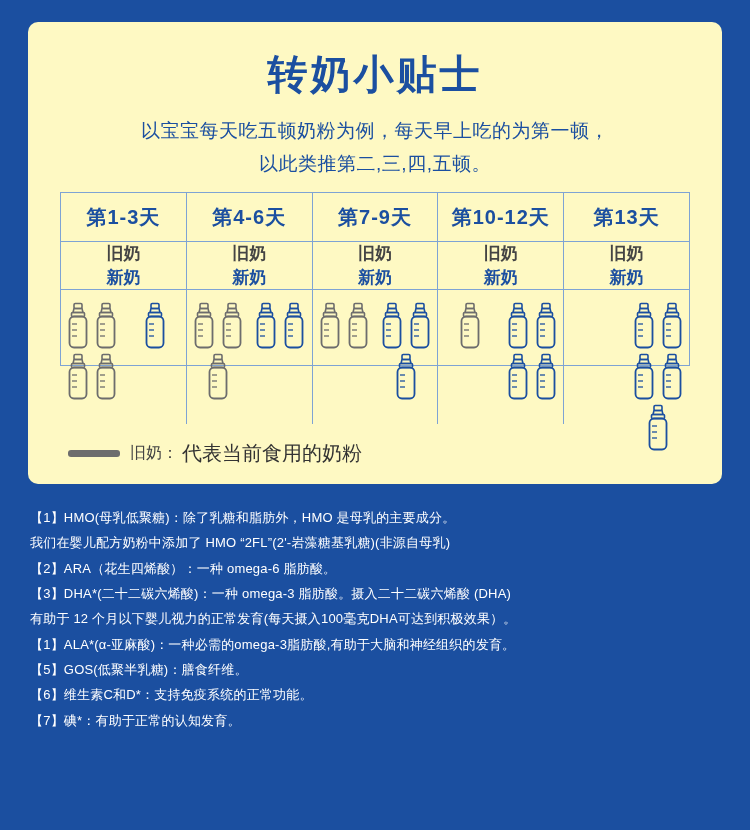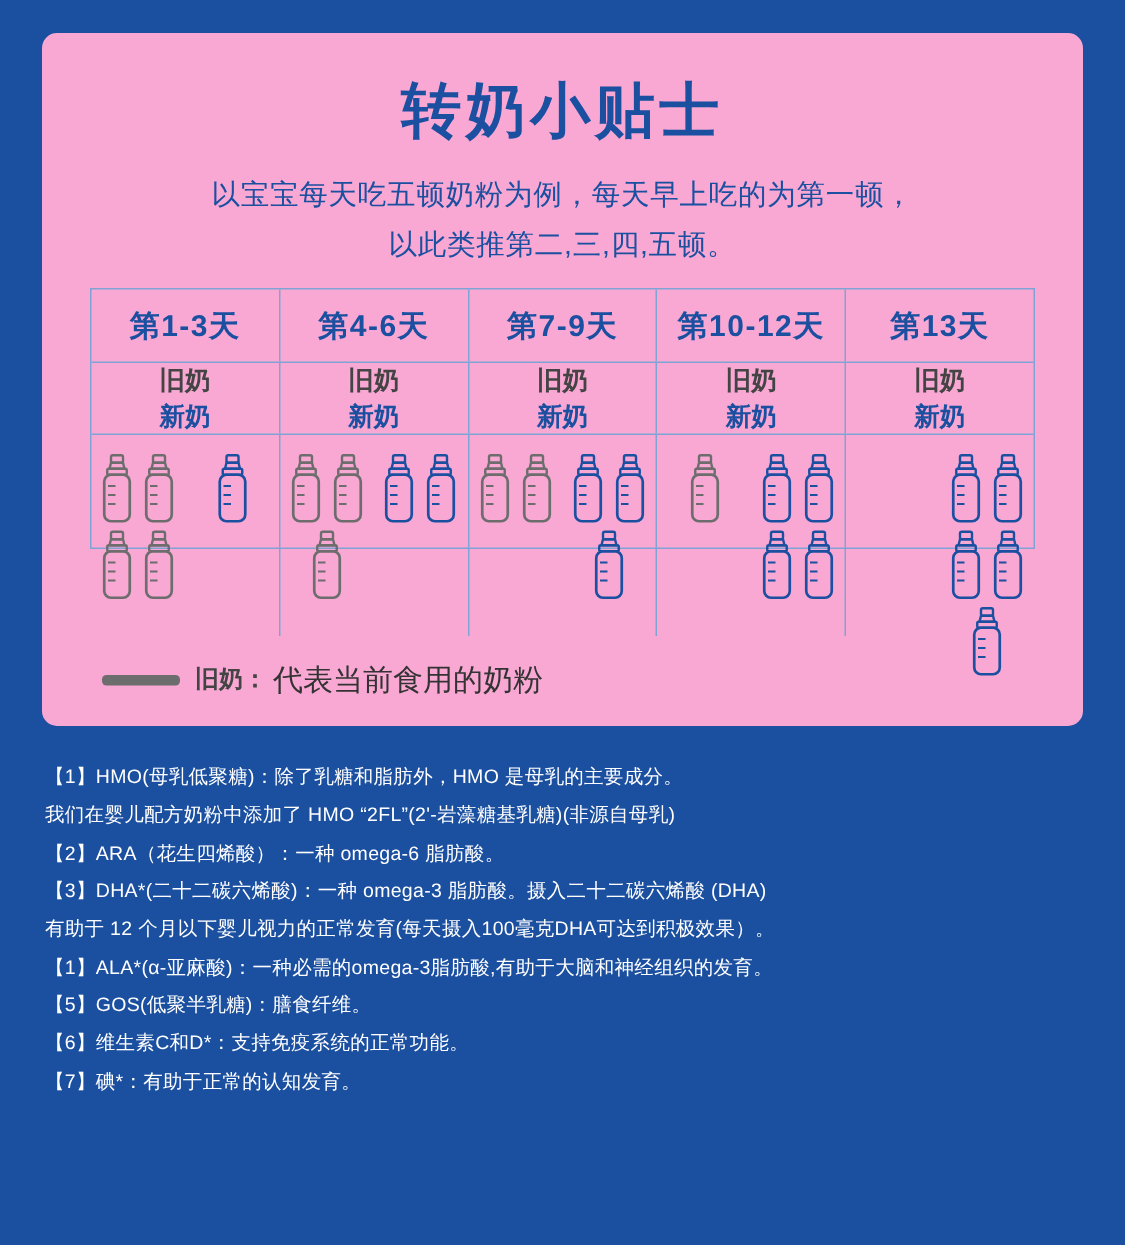--- a/index.html
+++ b/index.html
@@ -18,21 +18,21 @@
     width: 750px;
     height: 830px;
     box-sizing: border-box;
   }
   .card {
     position: absolute;
     left: 28px;
     top: 22px;
     width: 694px;
     height: 462px;
-    background: #f9a8d4;
+    background: #fef9c3;
     border-radius: 10px;
     box-sizing: border-box;
   }
   .title {
     text-align: center;
     font-size: 40px;
     font-weight: bold;
     color: #1b4fa0;
     letter-spacing: 3px;
     margin-top: 28px;
@@ -140,21 +140,21 @@
   .legend-bar {
     width: 52px;
     height: 7px;
     border-radius: 3px;
     margin-right: 10px;
   }
   .legend-bar.old { background: #6d6d6d; }
   .legend-bar.new { background: #1b4fa0; }
   .legend-key {
     font-size: 16px;
-    font-weight: bold;
+    font-weight: normal;
     margin-right: 4px;
   }
   .legend-key.old { color: #444444; }
   .legend-key.new { color: #1b4fa0; }
   .legend-text {
     font-size: 20px;
     color: #333333;
   }
   .legend-text.new { color: #1b4fa0; }
   .notes {

